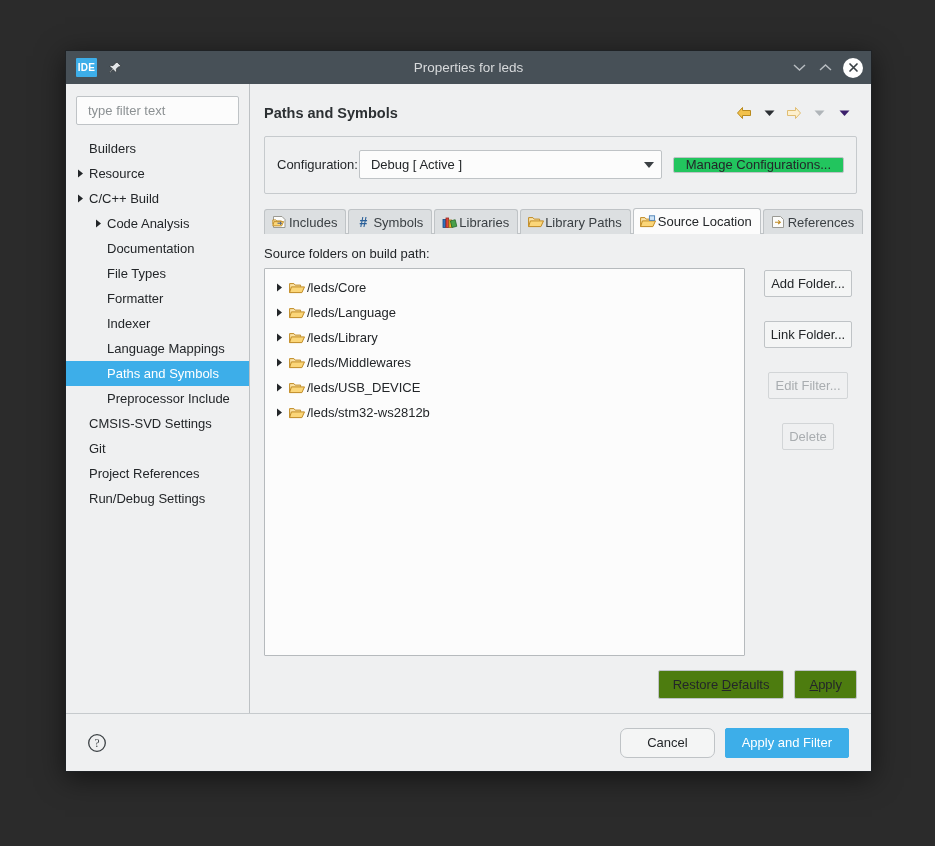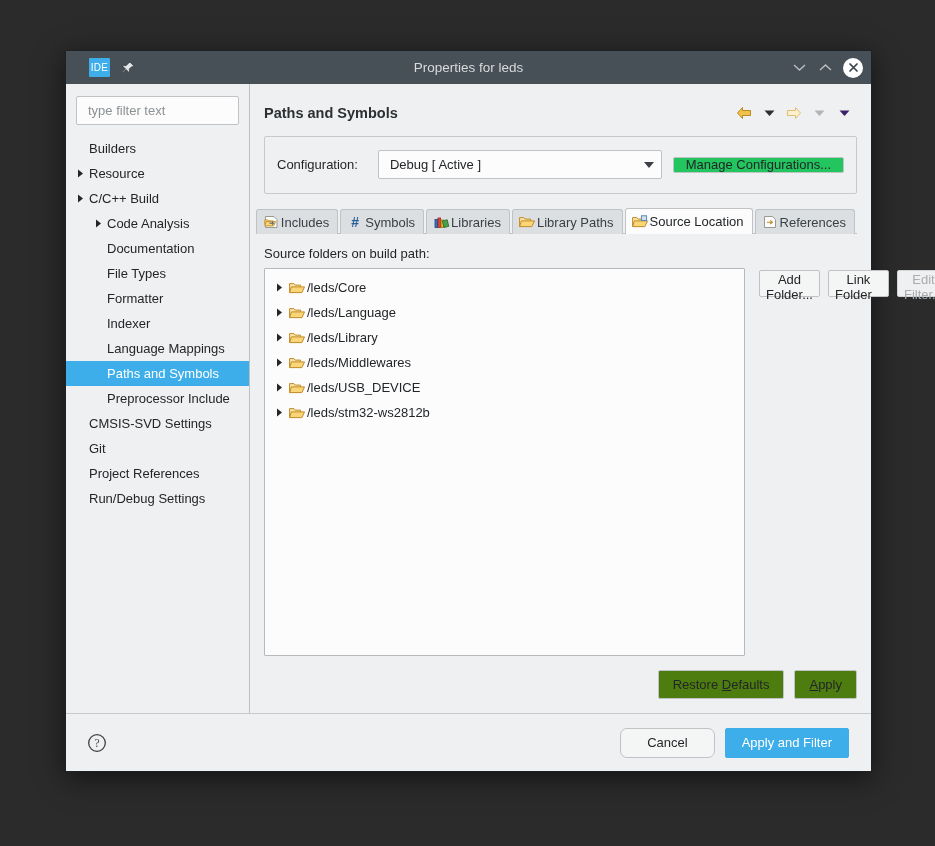--- a/index.html
+++ b/index.html
@@ -39,26 +39,26 @@
     align-items: center;
     position: relative;
     padding: 0 8px;
   }
   .ide-badge {
     width: 21px;
     height: 19px;
     background: #3daee9;
     color: #ffffff;
     font-size: 10px;
-    font-weight: normal;
+    font-weight: bold;
     letter-spacing: .3px;
     display: flex;
     align-items: center;
     justify-content: center;
-    margin-left: 15px;
+    margin-left: 2px;
     border-radius: 1px;
   }
   .pin-icon {
     margin-left: 9px;
     width: 18px;
     height: 18px;
     display: flex;
     align-items: center;
     justify-content: center;
   }
@@ -187,21 +187,21 @@
 
   
   #config-group {
     border: 1px solid #c6cacd;
     border-radius: 2px;
     background: #eff0f1;
     padding: 13px 12px 14px 12px;
     margin-top: 2px;
   }
   #config-row { display: flex; align-items: center; }
-  #config-label { font-size: 13px; margin-right: 20px; }
+  #config-label { font-size: 13px; margin-right: 1px; }
   #config-select {
     flex: 1;
     height: 27px;
     background: #fcfcfc;
     border: 1px solid #bfc3c6;
     border-radius: 2px;
     display: flex;
     align-items: center;
     padding: 0 7px 0 11px;
     max-width: 296px;
@@ -229,21 +229,20 @@
   }
 
   
   #tabs {
     display: flex;
     align-items: flex-end;
     margin-top: 14px;
     height: 26px;
     position: relative;
     z-index: 2;
-    justify-content: flex-end;
   }
   .tab {
     height: 24px;
     display: flex;
     align-items: center;
     gap: 1px;
     padding: 0 8px 0 6px;
     background: #dcdfe1;
     border: 1px solid #bfc3c6;
     border-bottom: none;
@@ -304,22 +303,24 @@
     display: flex; align-items: center; justify-content: center;
     margin-right: 1px;
   }
   .folder-label { font-size: 13px; }
 
   #side-buttons {
     width: 98px;
     min-width: 98px;
     margin-left: 14px;
     display: flex;
-    gap: 8px;
+    flex-direction: column;
+    gap: 24px;
     padding-top: 2px;
+    align-items: center;
   }
   .sbtn {
     height: 27px;
     background: #f4f5f5;
     border: 1px solid #bfc3c6;
     border-radius: 2px;
     font-family: "Liberation Sans", sans-serif;
     font-size: 13px;
     color: #232629;
     cursor: pointer;

